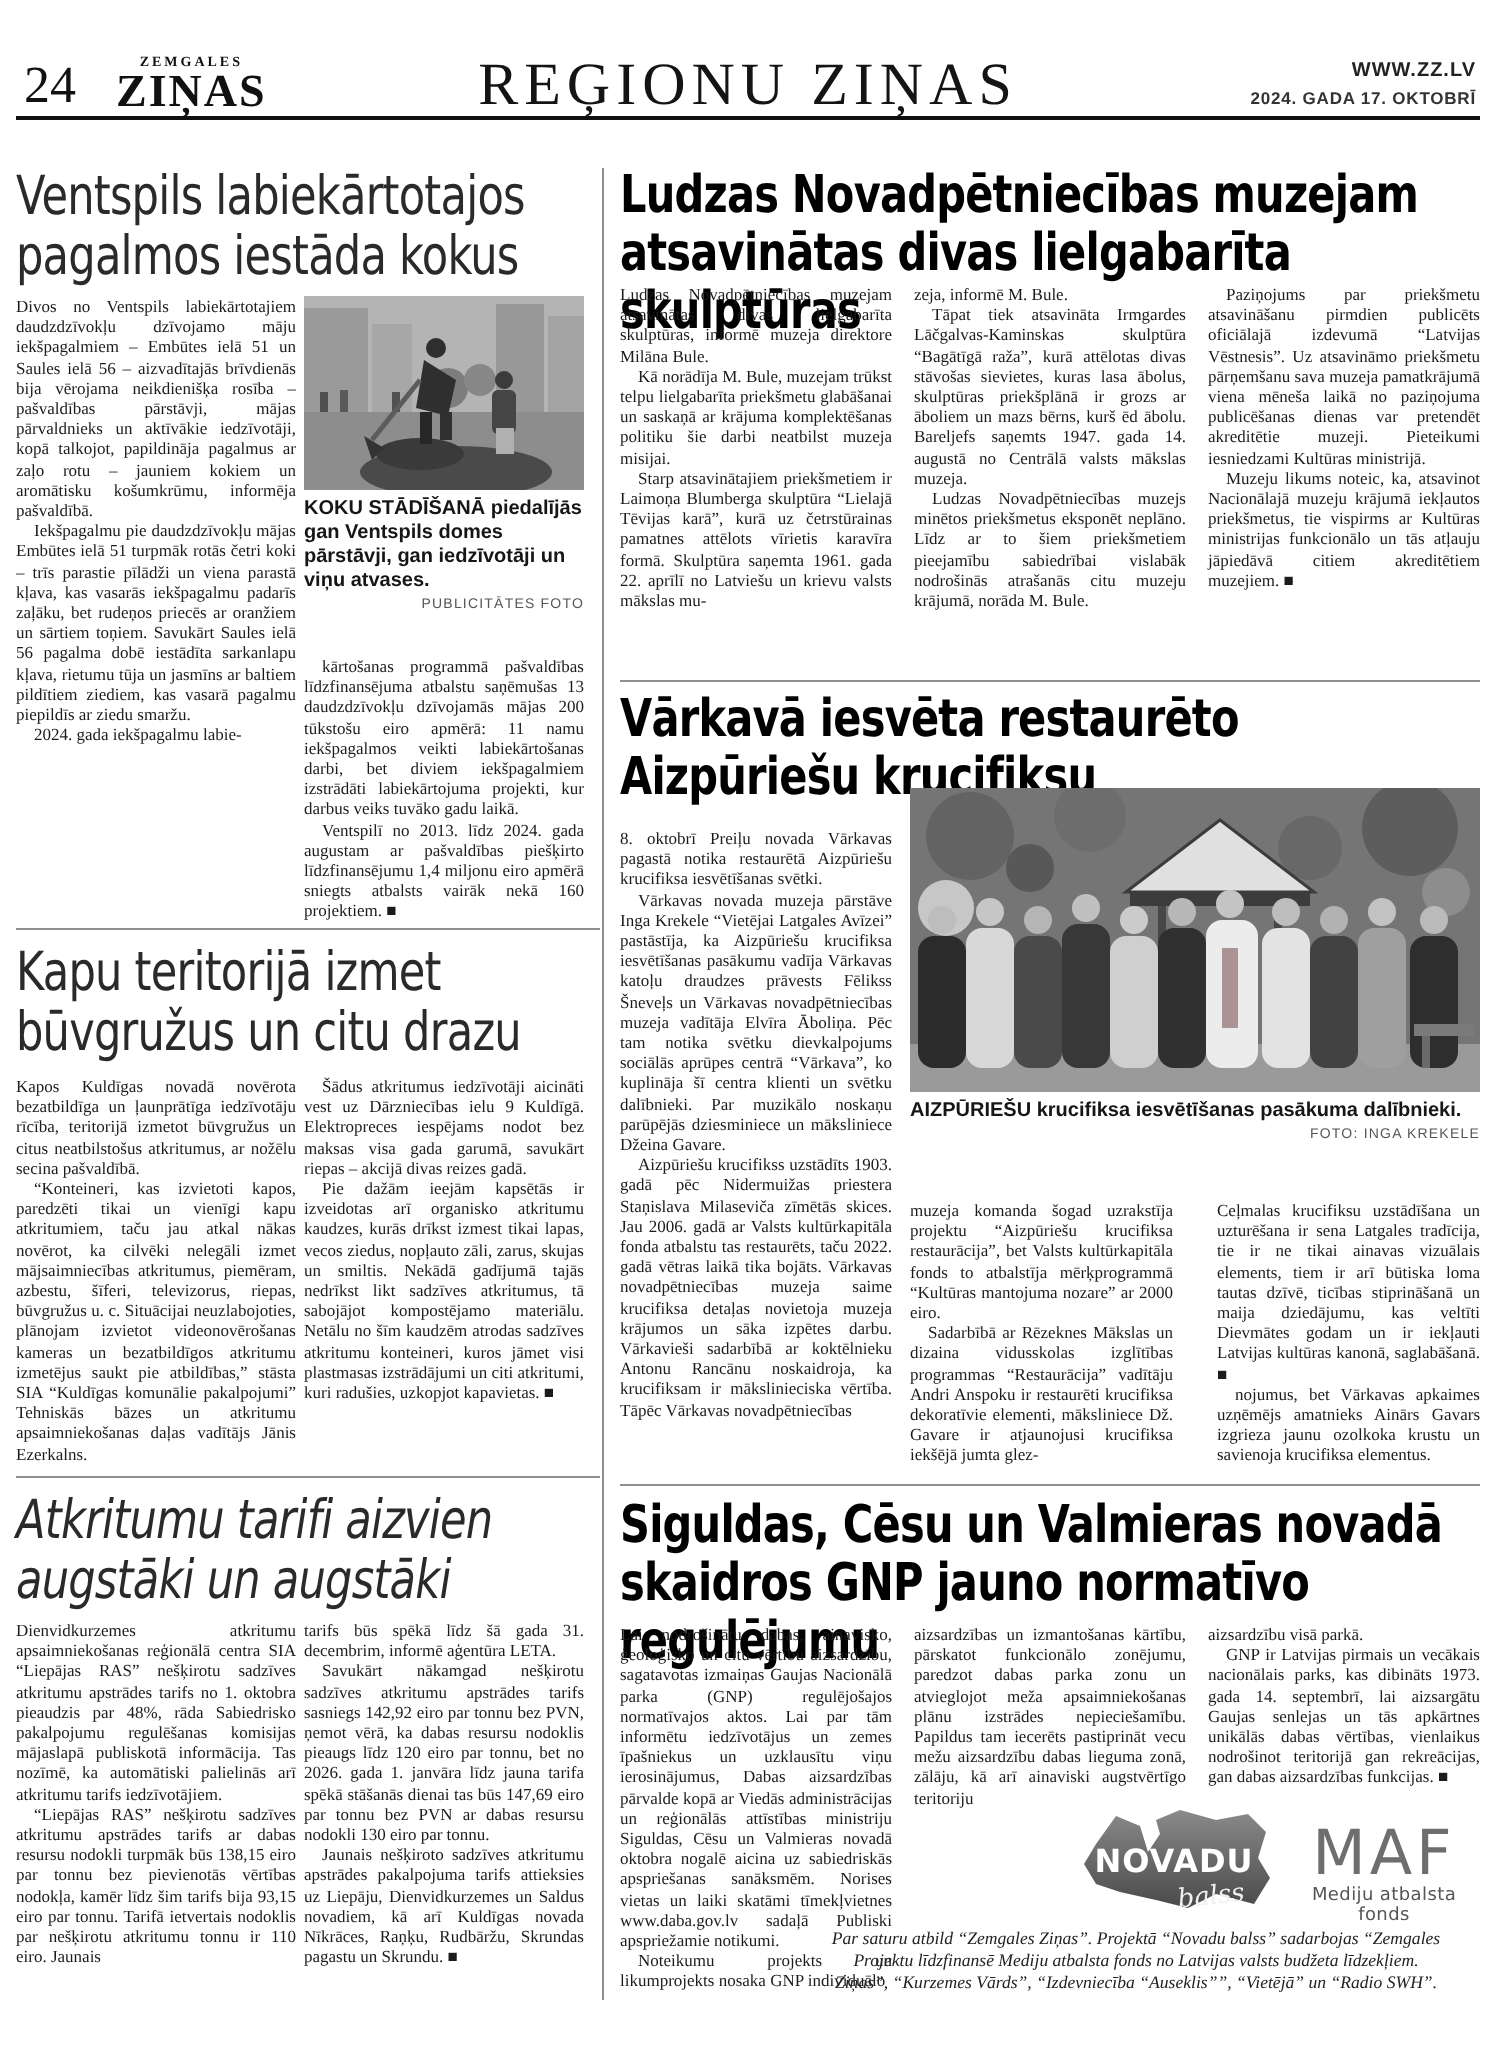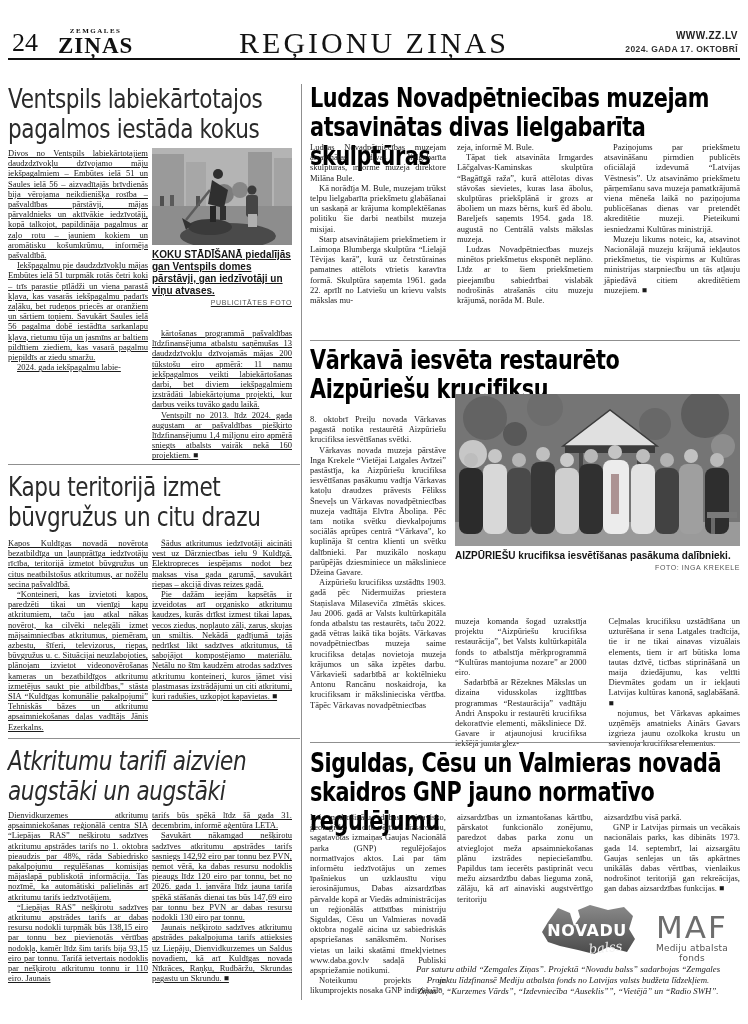--- a/index.html
+++ b/index.html
@@ -33,21 +33,21 @@
     font-family:"DejaVu Sans",sans-serif;font-weight:bold;color:#000;
     font-size:26px;line-height:29px;letter-spacing:-.5px;
     transform:scaleX(.8);transform-origin:0 0;width:125%;
   }
   .caption{font-family:"Liberation Sans",sans-serif;font-weight:bold;font-size:10px;line-height:12px;color:#161616;margin-top:4px;}
   .credit{font-family:"Liberation Sans",sans-serif;font-size:7px;letter-spacing:.6px;color:#555;text-align:right;margin-top:2px;}
   .photo-frame{display:block;}
 
   
   #left{position:absolute;left:8px;top:84px;width:292px;}
-  .two-col{display:flex;gap:4px;text-decoration:underline;}
+  .two-col{display:flex;gap:4px;}
   .two-col .ncol{width:140px;}
 
   
   #right{position:absolute;left:310px;top:84px;width:430px;}
   .three-col{display:flex;gap:11px;}
   .three-col .ncol{width:136px;}
   .abs{position:absolute;}
 
   
   .maf{font-family:"DejaVu Sans",sans-serif;color:#6e6e6e;text-align:center;}
@@ -157,26 +157,26 @@
     <div class="title-right">Ludzas Novadpētniecības muzejam atsavinātas divas lielgabarīta skulptūras</div>
   </div>
   <div class="abs three-col" style="left:0;top:58px;width:430px;">
     <div class="ncol lead">
         <p>Ludzas Novadpētniecības muzejam atsavinātas divas lielgabarīta skulptūras, informē muzeja direktore Milāna Bule.</p>
         <p>Kā norādīja M. Bule, muzejam trūkst telpu lielgabarīta priekšmetu glabāšanai un saskaņā ar krājuma komplektēšanas politiku šie darbi neatbilst muzeja misijai.</p>
         <p>Starp atsavinātajiem priekšmetiem ir Laimoņa Blumberga skulptūra “Lielajā Tēvijas karā”, kurā uz četrstūrainas pamatnes attēlots vīrietis karavīra formā. Skulptūra saņemta 1961. gada 22. aprīlī no Latviešu un krievu valsts mākslas mu-</p>
       </div>
     <div class="ncol lead">
         <p>zeja, informē M. Bule.</p>
-        <p>Tāpat tiek atsavināta Irmgardes Lāčgalvas-Kaminskas skulptūra “Bagātīgā raža”, kurā attēlotas divas stāvošas sievietes, kuras lasa ābolus, skulptūras priekšplānā ir grozs ar āboliem un mazs bērns, kurš ēd ābolu. Bareljefs saņemts 1954. gada 18. augustā no Centrālā valsts mākslas muzeja.</p>
+        <p>Tāpat tiek atsavināta Irmgardes Lāčgalvas-Kaminskas skulptūra “Bagātīgā raža”, kurā attēlotas divas stāvošas sievietes, kuras lasa ābolus, skulptūras priekšplānā ir grozs ar āboliem un mazs bērns, kurš ēd ābolu. Bareljefs saņemts 1947. gada 14. augustā no Centrālā valsts mākslas muzeja.</p>
         <p>Ludzas Novadpētniecības muzejs minētos priekšmetus eksponēt neplāno. Līdz ar to šiem priekšmetiem pieejamību sabiedrībai vislabāk nodrošinās atrašanās citu muzeju krājumā, norāda M. Bule.</p>
       </div>
     <div class="ncol">
         <p>Paziņojums par priekšmetu atsavināšanu pirmdien publicēts oficiālajā izdevumā “Latvijas Vēstnesis”. Uz atsavināmo priekšmetu pārņemšanu sava muzeja pamatkrājumā viena mēneša laikā no paziņojuma publicēšanas dienas var pretendēt akreditētie muzeji. Pieteikumi iesniedzami Kultūras ministrijā.</p>
-        <p>Muzeju likums noteic, ka, atsavinot Nacionālajā muzeju krājumā iekļautos priekšmetus, tie vispirms ar Kultūras ministrijas starpniecību un tās atļauju jāpiedāvā citiem akreditētiem muzejiem. ■</p>
+        <p>Muzeju likums noteic, ka, atsavinot Nacionālajā muzeju krājumā iekļautos priekšmetus, tie vispirms ar Kultūras ministrijas funkcionālo un tās atļauju jāpiedāvā citiem akreditētiem muzejiem. ■</p>
       </div>
   </div>
 
   <div class="hrule" style="left:0;top:256px;width:430px;position:absolute;"></div>
 
   <div class="abs" style="left:0;top:262px;width:430px;">
     <div class="title-right">Vārkavā iesvēta restaurēto Aizpūriešu krucifiksu</div>
   </div>
   <div class="abs ncol lead" style="left:0;top:330px;width:136px;">
       <p>8. oktobrī Preiļu novada Vārkavas pagastā notika restaurētā Aizpūriešu krucifiksa iesvētīšanas svētki.</p>
@@ -224,21 +224,21 @@
         <circle cx="262" cy="66" r="7" fill="#bababa"></circle>
           <rect x="250" y="74" width="24" height="66" rx="8" fill="#2e2e2e"></rect>
       </g>
       <rect x="252" y="118" width="30" height="6" fill="#7a7a7a"></rect>
       <rect x="256" y="124" width="4" height="16" fill="#6a6a6a"></rect>
     </svg>
     <div class="caption"><span style="text-transform:uppercase">AIZPŪRIEŠU</span><span> krucifiksa iesvētīšanas pasākuma dalībnieki.</span></div>
     <div class="credit">FOTO: INGA KREKELE</div>
   </div>
 
-  <div class="abs" style="left:145px;top:532px;width:285px;display:flex;gap:22px;">
+  <div class="abs" style="left:145px;top:516px;width:285px;display:flex;gap:22px;">
     <div class="ncol lead" style="width:136px;">
         <p>muzeja komanda šogad uzrakstīja projektu “Aizpūriešu krucifiksa restaurācija”, bet Valsts kultūrkapitāla fonds to atbalstīja mērķprogrammā “Kultūras mantojuma nozare” ar 2000 eiro.</p>
         <p>Sadarbībā ar Rēzeknes Mākslas un dizaina vidusskolas izglītības programmas “Restaurācija” vadītāju Andri Anspoku ir restaurēti krucifiksa dekoratīvie elementi, māksliniece Dž. Gavare ir atjaunojusi krucifiksa iekšējā jumta glez-</p>
       </div>
     <div class="ncol lead" style="width:136px;">
         <p>Ceļmalas krucifiksu uzstādīšana un uzturēšana ir sena Latgales tradīcija, tie ir ne tikai ainavas vizuālais elements, tiem ir arī būtiska loma tautas dzīvē, ticības stiprināšanā un maija dziedājumu, kas veltīti Dievmātes godam un ir iekļauti Latvijas kultūras kanonā, saglabāšanā. ■</p>
         <p>nojumus, bet Vārkavas apkaimes uzņēmējs amatnieks Ainārs Gavars izgrieza jaunu ozolkoka krustu un savienoja krucifiksa elementus.</p>
       </div>
   </div>
 

